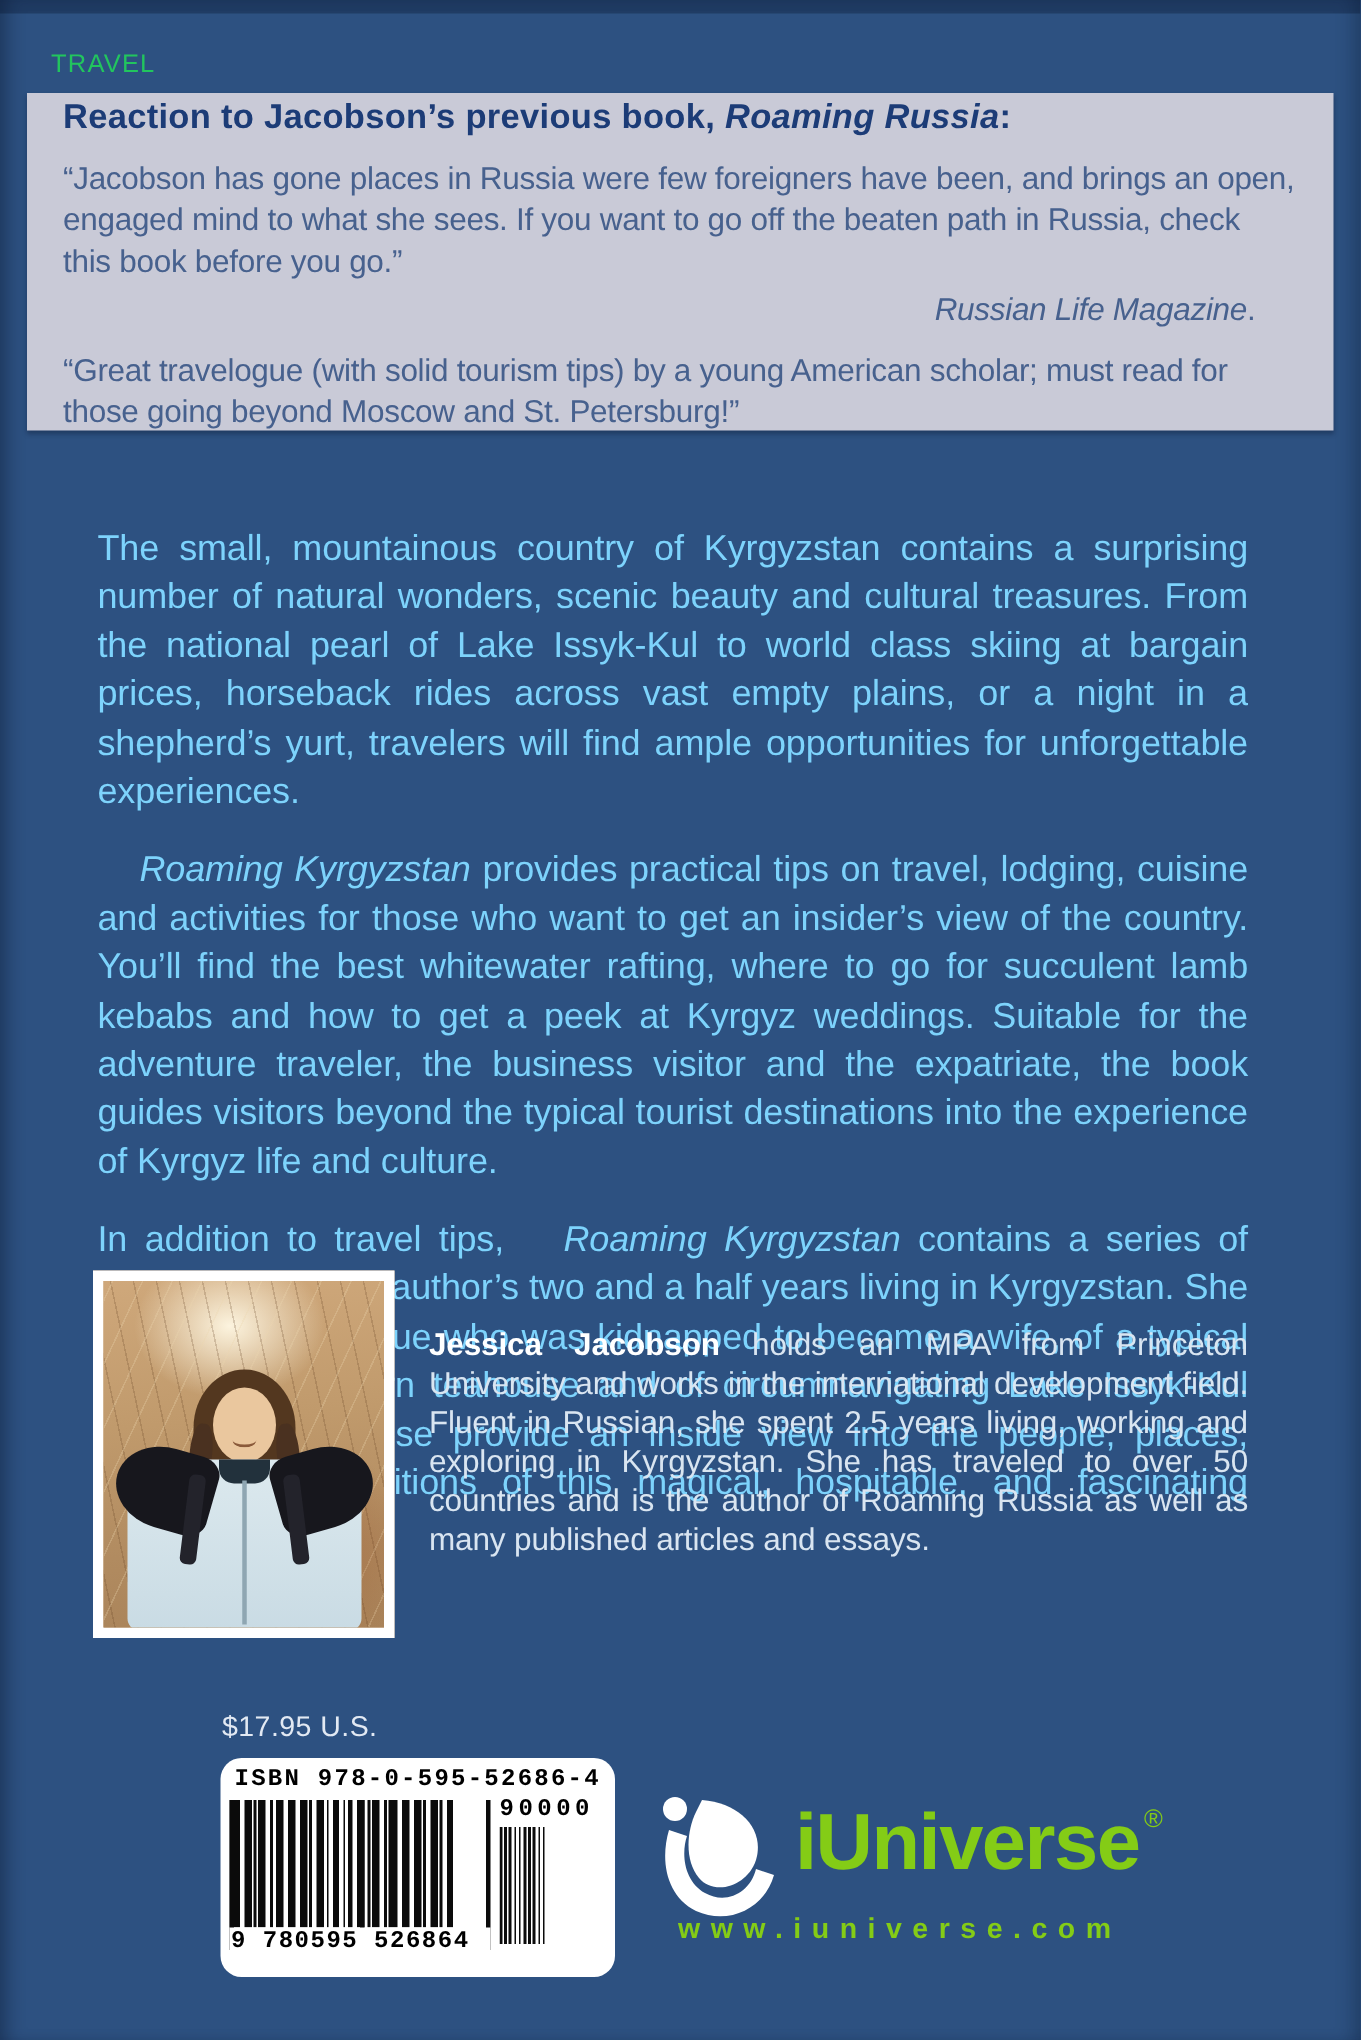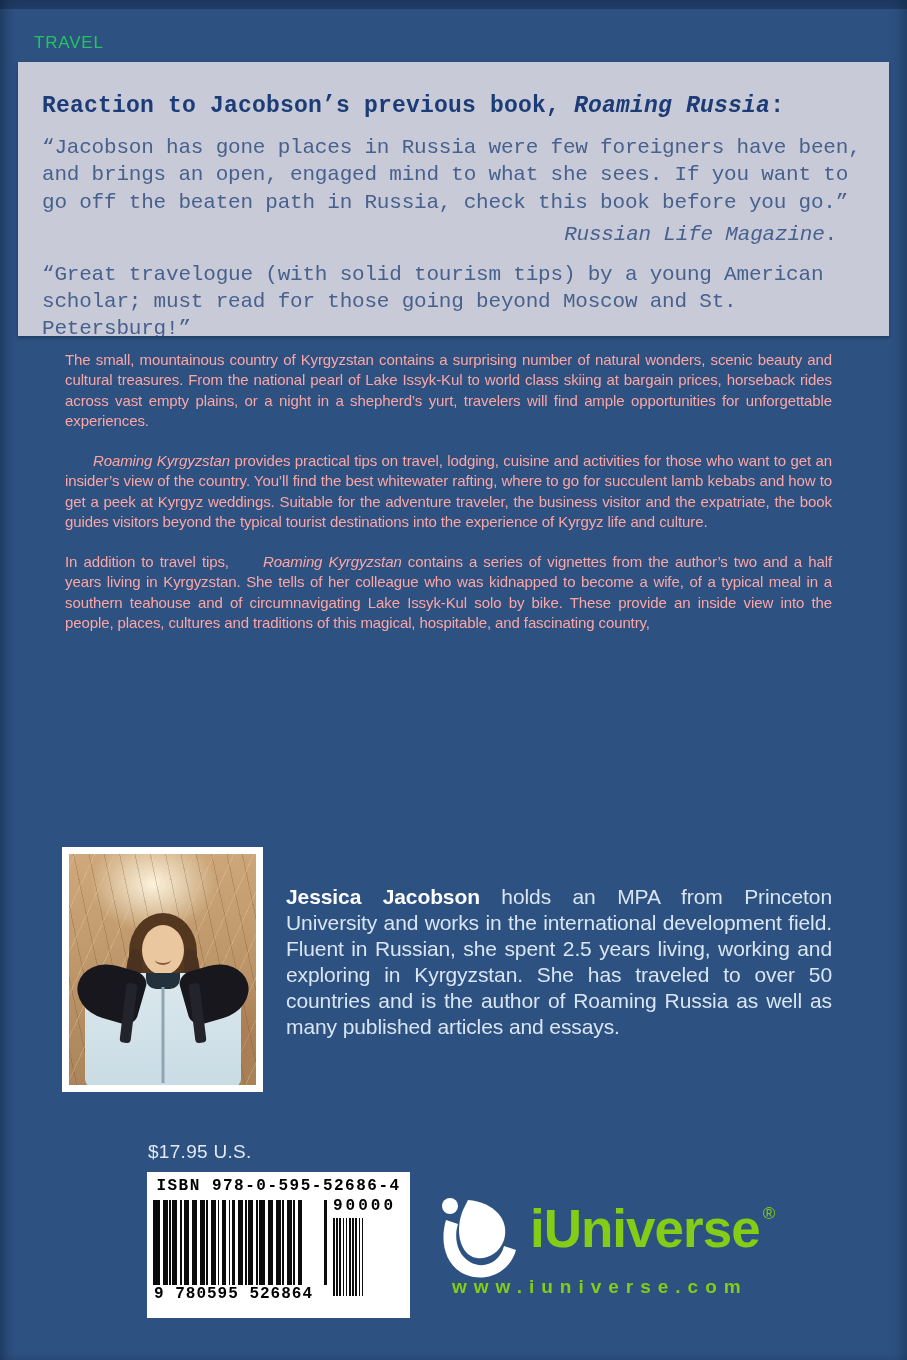--- a/index.html
+++ b/index.html
@@ -19,44 +19,43 @@
   .page::after{ 
     content:"";position:absolute;inset:0;pointer-events:none;
     box-shadow:inset 10px 0 12px -6px rgba(8,22,46,.45), inset -10px 0 12px -6px rgba(8,22,46,.35);
   }
   .travel{
     position:absolute;left:34px;top:33px;
     font-size:17px;letter-spacing:.8px;color:#22c55e;
   }
   
   .review-box{
-    position:absolute;left:18px;top:62px;width:871px;height:274px;
+    position:absolute;left:18px;top:62px;width:871px;height:225px;
     background:#c9cad7;box-sizing:border-box;
-    padding:31px 26px 0 24px;overflow:hidden;
+    padding:2px 26px 0 24px;overflow:hidden;
     box-shadow:0 2px 3px rgba(10,20,40,.35);
-    font-family:Liberation Mono, monospace;
   }
   .review-box h2{
     margin:0;font-size:23px;font-weight:bold;color:#1c3c77;
     letter-spacing:.2px;
   }
   .review-box h2 em{font-style:italic;}
   .quote{
     margin:15px 0 0 0;font-size:21px;line-height:1.3;
     color:#47618e;letter-spacing:-.2px;
   }
   .attr{
     margin:7px 26px 0 0;font-size:21px;color:#47618e;
     text-align:right;letter-spacing:-.2px;
   }
   .attr em{font-style:italic;}
   
   .synopsis{
     position:absolute;left:65px;top:350px;width:767px;
-    color:#fca5a5;font-size:15px;line-height:1.35;
+    color:#7dd3fc;font-size:24px;line-height:1.35;
     text-align:justify;letter-spacing:-.1px;
   }
   .synopsis p{margin:0 0 20px 0;}
   .synopsis em{font-style:italic;margin-left:28px;}
   
   .photo{
     position:absolute;left:62px;top:847px;width:187px;height:231px;
     border:7px solid #ffffff;background:#c09a6c;
   }
   .scene{position:absolute;inset:0;overflow:hidden;
@@ -93,21 +92,21 @@
   .zip{position:absolute;left:50%;top:14px;bottom:4px;width:3px;background:#8fa6b2;transform:translateX(-50%);}
   .bio{
     position:absolute;left:286px;top:884px;width:546px;margin:0;
     color:#d9e5f1;font-size:21px;line-height:1.24;text-align:justify;letter-spacing:-.1px;
   }
   .bio strong{font-weight:bold;color:#ffffff;}
   
   .price{position:absolute;left:148px;top:1141px;font-size:19px;color:#e2e9f3;letter-spacing:.3px;}
   .barcode{
     position:absolute;left:147px;top:1172px;width:263px;height:146px;background:#ffffff;
-    font-family:"Liberation Mono", monospace;color:#000;
+    font-family:"Liberation Mono", monospace;color:#000;border-radius:14px;
   }
   .isbn{position:absolute;top:5px;left:0;right:0;text-align:center;
     font-size:16px;font-weight:bold;letter-spacing:1.5px;white-space:nowrap;}
   .addon-num{position:absolute;left:186px;top:25px;width:72px;
     font-size:16px;font-weight:bold;letter-spacing:3px;}
   .ean{position:absolute;left:6px;top:28px;width:174px;height:104px;}
   .ean .bars, .addon .bars{font-size:0;white-space:nowrap;overflow:hidden;display:block;}
   .bars i{display:inline-block;background:#0b0b0b;vertical-align:top;}
   .guard{position:absolute;top:0;width:2.6px;height:100px;background:#0b0b0b;}
   .g1{left:0;} .g2{left:50%;} .g3{right:0;}

